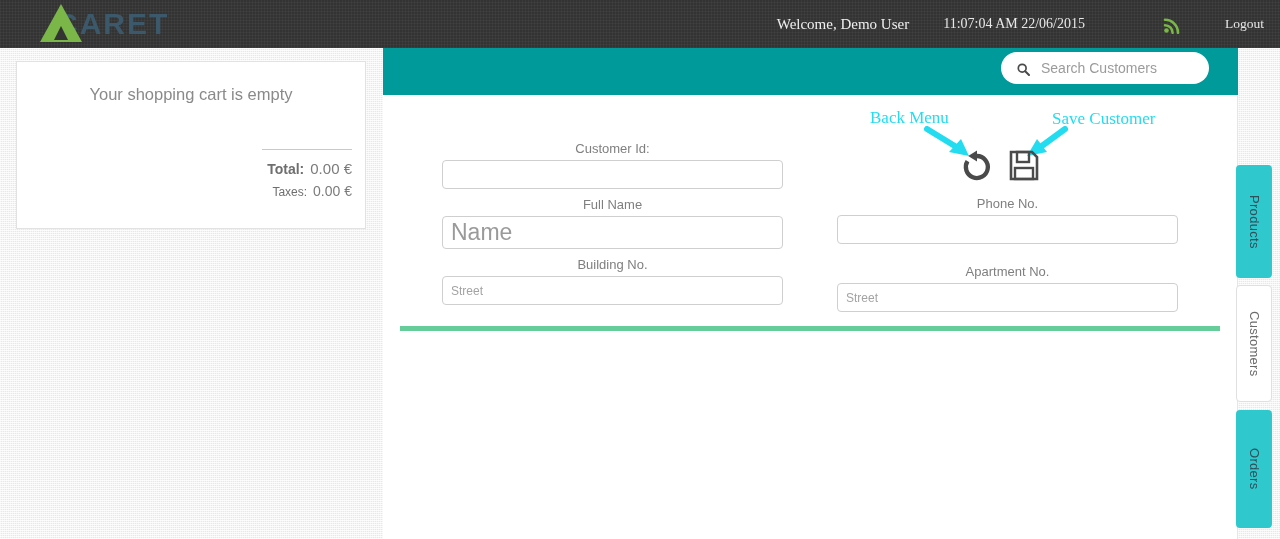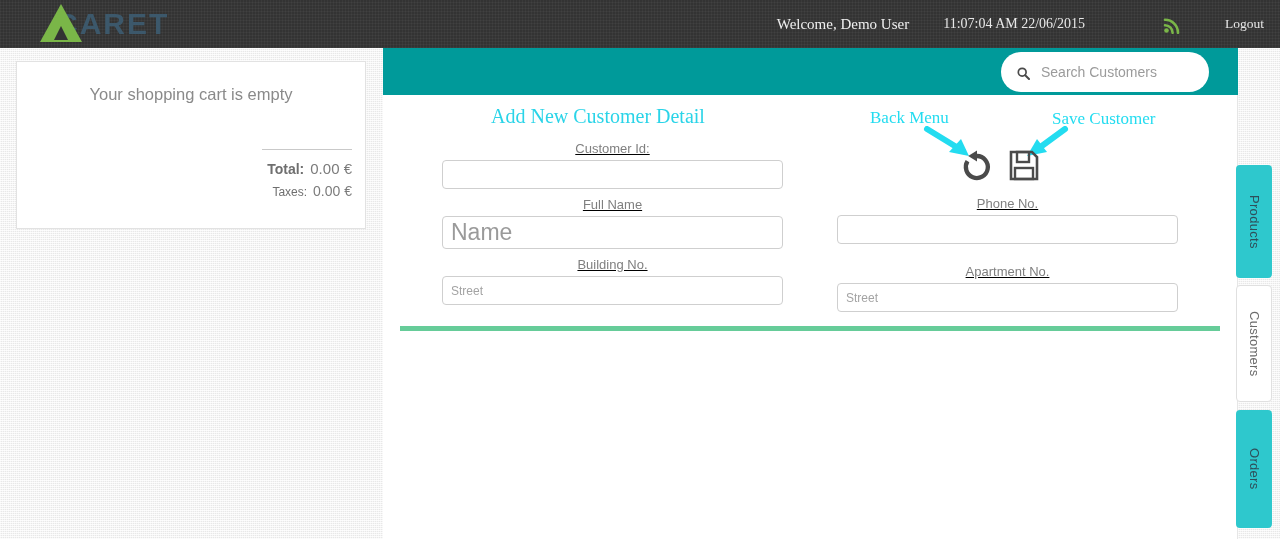--- a/index.html
+++ b/index.html
@@ -106,21 +106,21 @@
     background: #ffffff;
     border-right: 1px solid #e6e6e6;
   }
   #searchbar {
     position: absolute; left: 0; top: 0;
     width: 855px; height: 47px;
     background: #009a9a;
   }
   #searchbox {
     position: absolute; right: 29px; top: 4px;
-    width: 208px; height: 40px;
+    width: 208px; height: 32px;
     background: #ffffff; border-radius: 21px;
     display: flex; align-items: center;
     padding-left: 16px;
   }
   #searchbox .mag {
     width: 13px; height: 13px; position: relative; margin-right: 9px;
     flex: none;
   }
   #searchbox input {
     border: 0; outline: 0; font-size: 14px;
@@ -146,21 +146,21 @@
   .arrow { position: absolute; }
 
   .icon-btn {
     position: absolute; width: 34px; height: 38px;
     cursor: pointer;
   }
   .icon-back { left: 577px; top: 100px; }
   .icon-save { left: 625px; top: 100px; }
 
   
-  .col { position: absolute; top: 88px; text-decoration: underline; }
+  .col { position: absolute; top: 88px; }
   .col.left  { left: 59px;  width: 341px; }
   .col.right { left: 454px; width: 341px; }
 
   .field { margin-bottom: 3px; }
   .flabel {
     text-align: center; color: #7f7f7f;
     font-size: 13px; padding: 5px 0 4px;
   }
   .finput {
     width: 100%; height: 29px;
@@ -242,21 +242,20 @@
       <span class="mag">
         <svg width="13" height="13" viewBox="0 0 13 13">
           <circle cx="5.2" cy="5.2" r="3.9" stroke="#4a4a4a" stroke-width="1.7" fill="none"></circle>
           <line x1="8.2" y1="8.2" x2="12" y2="12" stroke="#4a4a4a" stroke-width="2" stroke-linecap="round"></line>
         </svg>
       </span>
       <input type="text" placeholder="Search Customers" style="">
     </div>
   </div>
 
-  <div class="form-title">Add New Customer Detail</div>
 
   <div class="annot back">Back Menu</div>
   <div class="annot save">Save Customer</div>
 
   <svg class="arrow" style="left:540px; top:78px;" width="62" height="32" viewBox="0 0 62 32">
     <path d="M4 3 L40 25" stroke="#23dcf0" stroke-width="6" stroke-linecap="round" fill="none"></path>
     <path d="M46 30 L26 26 L38 13 Z" fill="#23dcf0"></path>
   </svg>
   <svg class="arrow" style="left:636px; top:78px;" width="62" height="32" viewBox="0 0 62 32">
     <path d="M46 3 L16 25" stroke="#23dcf0" stroke-width="6" stroke-linecap="round" fill="none"></path>

